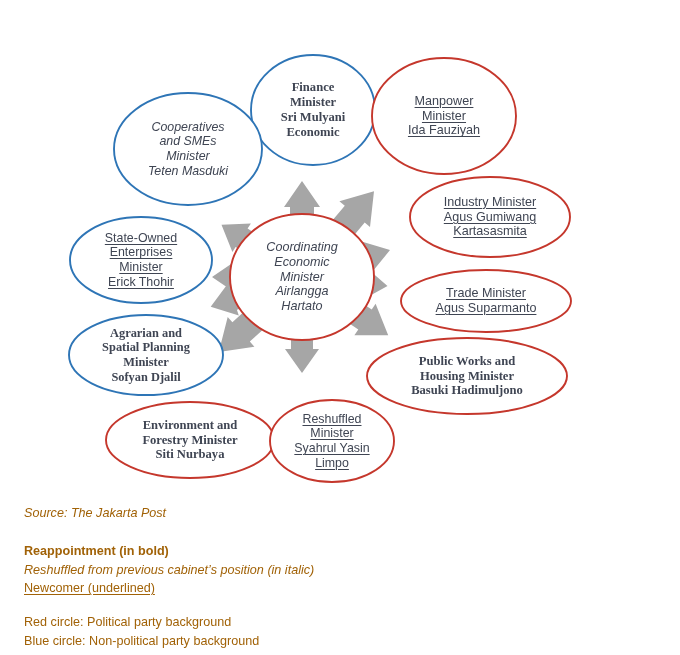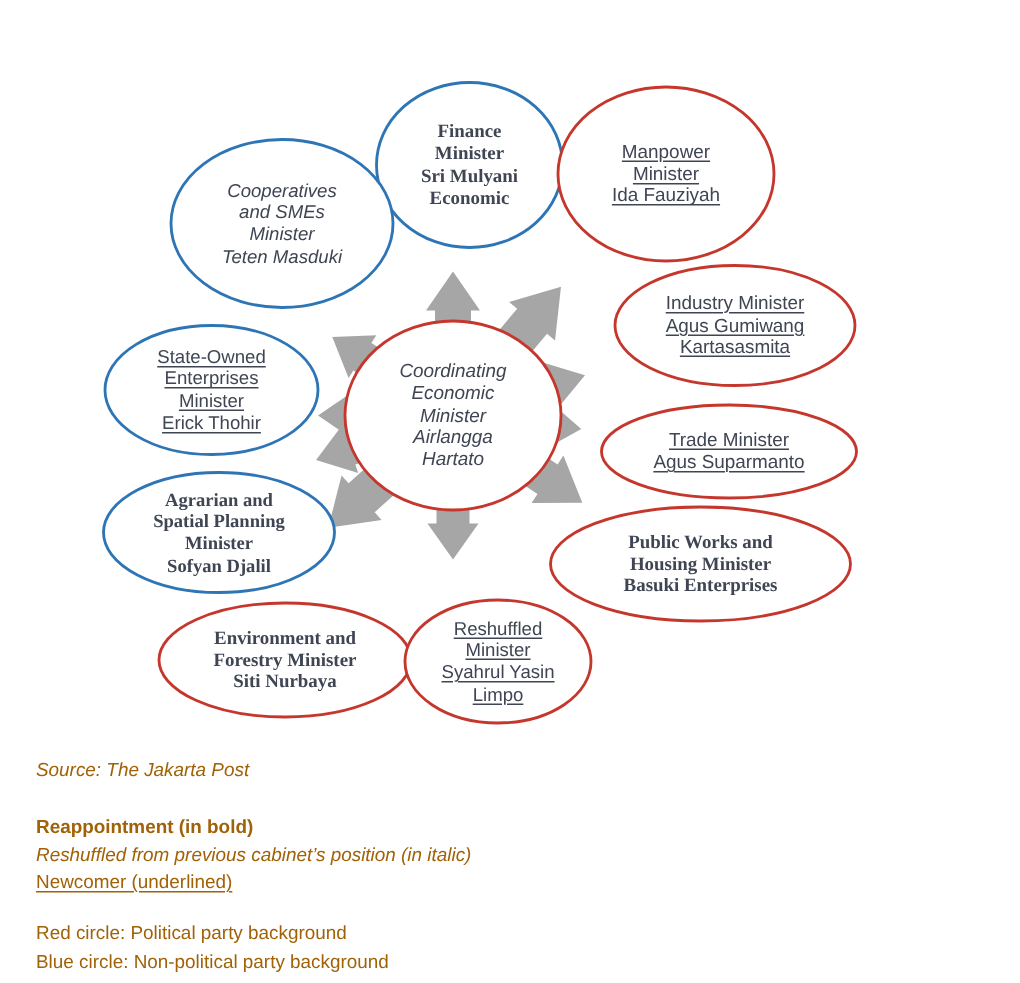--- a/index.html
+++ b/index.html
@@ -130,21 +130,21 @@
       <div class="node underline" style="left: 401px; top: 270px; width: 170px; height: 62px; font-size: 12.6px;">
         <div>
           <span class="lbl">Trade Minister</span>
           <span class="lbl">Agus Suparmanto</span>
         </div>
       </div>
       <div class="node bold" style="left: 367px; top: 338px; width: 200px; height: 76px; font-size: 12.6px;">
         <div>
           <span class="lbl">Public Works and</span>
           <span class="lbl">Housing Minister</span>
-          <span class="lbl">Basuki Enterprises</span>
+          <span class="lbl">Basuki Hadimuljono</span>
         </div>
       </div>
       <div class="node underline" style="left: 70px; top: 217px; width: 142px; height: 86px; font-size: 12.4px;">
         <div>
           <span class="lbl">State-Owned</span>
           <span class="lbl">Enterprises</span>
           <span class="lbl">Minister</span>
           <span class="lbl">Erick Thohir</span>
         </div>
       </div>

